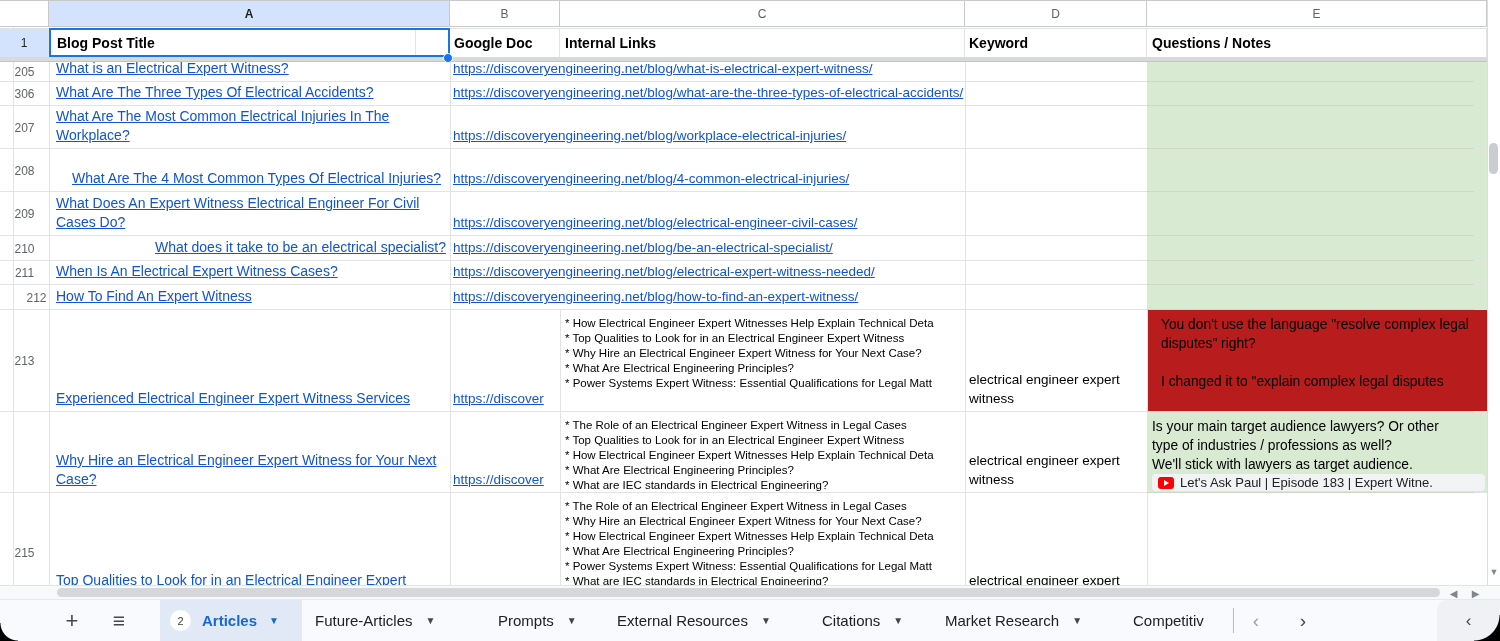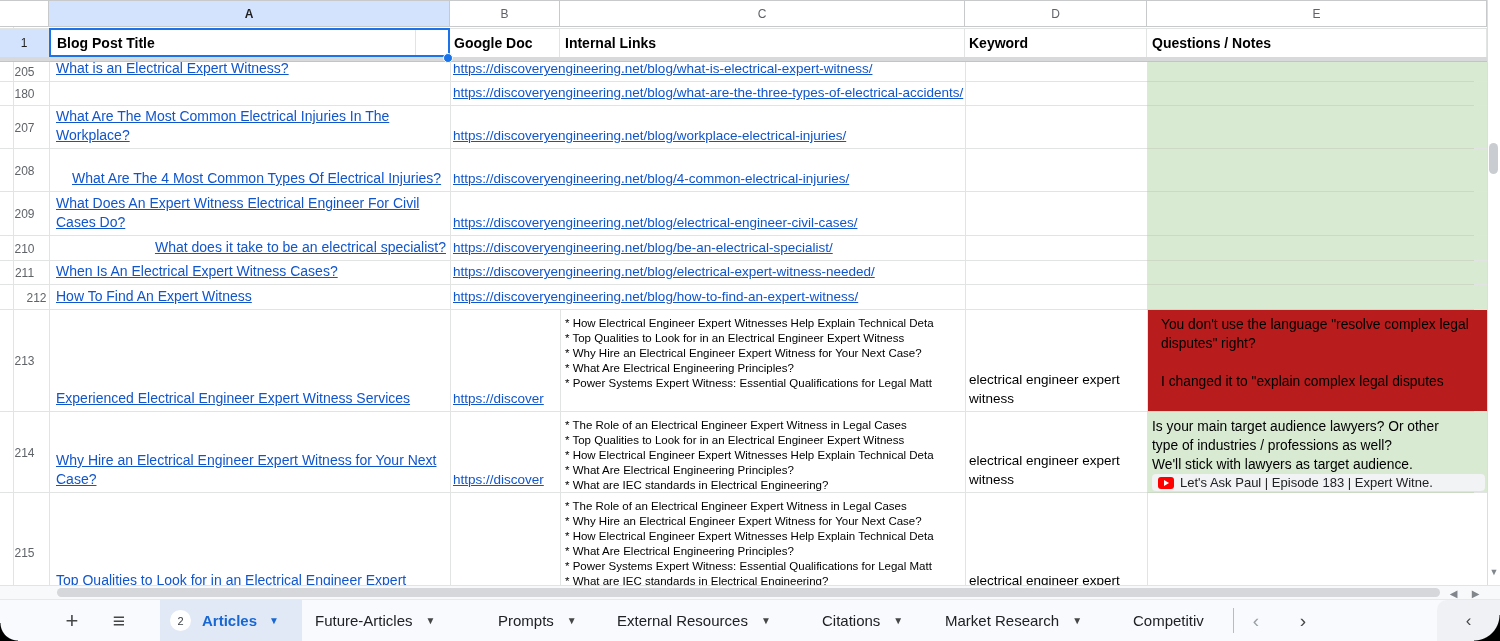--- a/index.html
+++ b/index.html
@@ -124,21 +124,24 @@
         <div class="cell topalign" style="left: 1147px; width: 340px; padding-left: 5px; padding-top: 5px; background: rgb(217, 234, 211);"></div>
         <div class="gl" style="left: 49px;"></div>
         <div class="gl" style="left: 450px;"></div>
         <div class="gl" style="left: 965px;"></div>
         <div class="gl" style="left: 1147px;"></div>
         <div class="rowline"></div>
         <div class="rowline" style="left: 1147px; right: 13px; background: rgb(204, 217, 196);"></div>
       </div>
       <div class="row" style="height: 24px;">
         <div class="cell rownum" style="left: 0px; width: 49px; justify-content: center; flex-direction: row; align-items: center;">
-          <div style="font-size: 12px; color: rgb(95, 99, 104);">180</div>
+          <div style="font-size: 12px; color: rgb(95, 99, 104);">306</div>
+        </div>
+        <div class="cell" style="left: 49px; width: 401px; padding-left: 7px; padding-right: 4px;">
+          <div class="title link">What Are The Three Types Of Electrical Accidents?</div>
         </div>
         <div class="cell" style="left: 450px; width: 515px; padding-left: 3px; overflow: visible;">
           <div class="link nowrap" style="padding-bottom: 4px;">https://discoveryengineering.net/blog/what-are-the-three-types-of-electrical-accidents/</div>
         </div>
         <div class="cell" style="left: 965px; width: 182px; padding-left: 4px; padding-right: 3px;"></div>
         <div class="cell topalign" style="left: 1147px; width: 340px; padding-left: 5px; padding-top: 5px; background: rgb(217, 234, 211);"></div>
         <div class="gl" style="left: 49px;"></div>
         <div class="gl" style="left: 450px;"></div>
         <div class="gl" style="left: 965px;"></div>
         <div class="gl" style="left: 1147px;"></div>
@@ -287,23 +290,20 @@
         </div>
         <div class="gl" style="left: 49px;"></div>
         <div class="gl" style="left: 450px;"></div>
         <div class="gl" style="left: 560px;"></div>
         <div class="gl" style="left: 965px;"></div>
         <div class="gl" style="left: 1147px;"></div>
         <div class="rowline"></div>
         <div class="rowline" style="left: 1147px; right: 13px; background: rgb(204, 217, 196);"></div>
       </div>
       <div class="row" style="height: 81px;">
-        <div class="cell rownum" style="left: 0px; width: 49px; justify-content: center; flex-direction: row; align-items: center;">
-          <div style="font-size: 12px; color: rgb(95, 99, 104);">214</div>
-        </div>
         <div class="cell" style="left: 49px; width: 401px; padding-left: 7px; padding-right: 4px;">
           <div class="title link">Why Hire an Electrical Engineer Expert Witness for Your Next Case?</div>
         </div>
         <div class="cell" style="left: 450px; width: 110px; padding-left: 3px;">
           <div class="link nowrap" style="padding-bottom: 4px;">https://discover</div>
         </div>
         <div class="cell topalign bullets" style="left: 560px; width: 405px; padding-left: 5px; padding-top: 6px;">
           <div>* The Role of an Electrical Engineer Expert Witness in Legal Cases</div>
           <div>* Top Qualities to Look for in an Electrical Engineer Expert Witness</div>
           <div>* How Electrical Engineer Expert Witnesses Help Explain Technical Deta</div>

